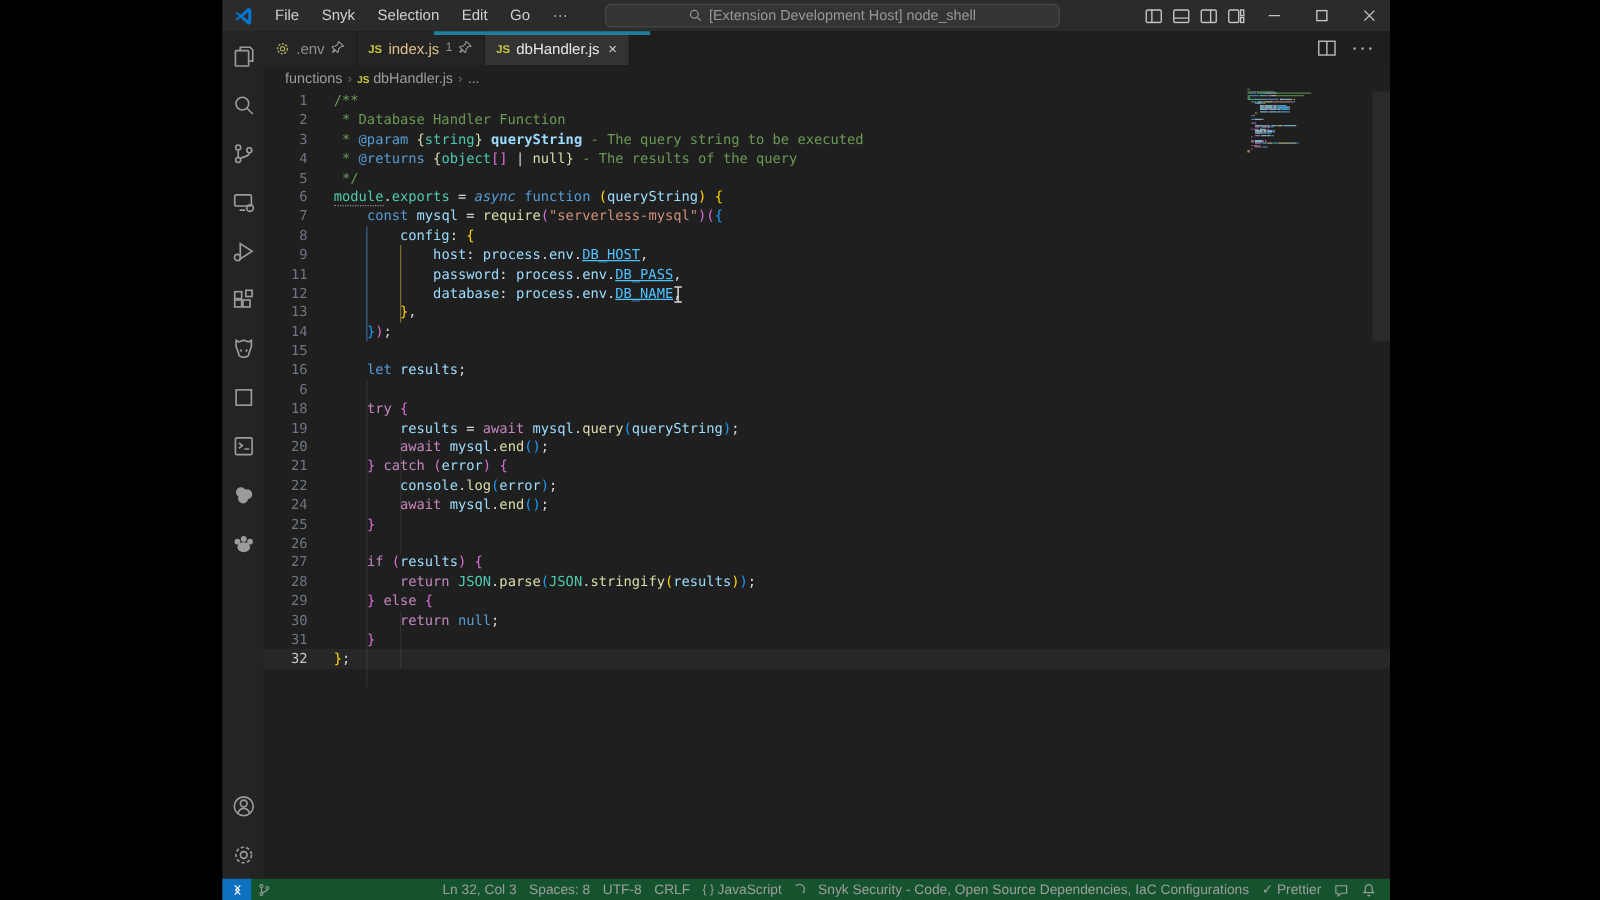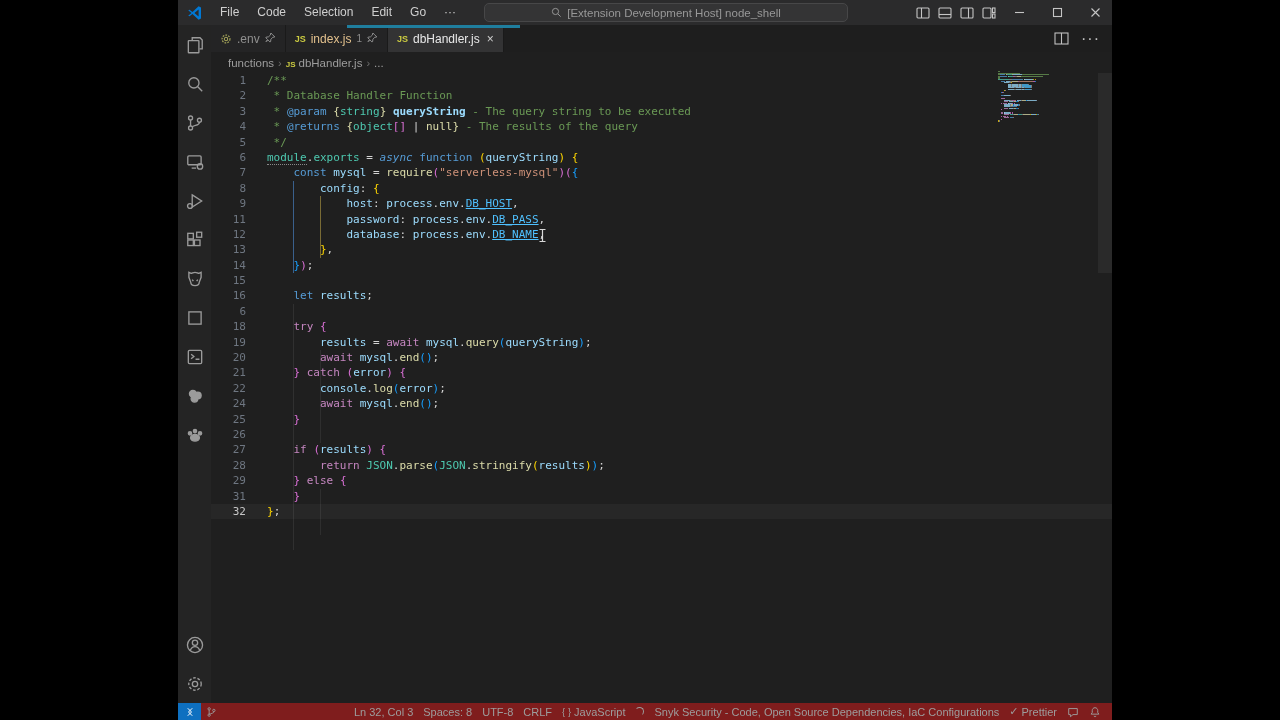--- a/index.html
+++ b/index.html
@@ -66,21 +66,21 @@
   .t-pun,.t-pl{color:#d4d4d4;} .t-b1{color:#ffd700;} .t-b2{color:#da70d6;} .t-b3{color:#179fff;}
   .guide { position:absolute; width:1px; }
   #minimap { position:absolute; left:820px; top:71px; width:78px; }
   .mm-line { height:1.6px; display:flex; }
   .mm-seg { height:1.2px; display:inline-block; opacity:.75; }
   #scrollbar { position:absolute; right:0; top:73px; width:14px; height:200px;
     background:rgba(121,121,121,0.12); }
   #mouse-ibeam { position:absolute; left:360px; top:228px; }
 
   
-  #statusbar { position:absolute; left:0; right:0; bottom:0; height:17px; background:#7f1d1d;
+  #statusbar { position:absolute; left:0; right:0; bottom:0; height:17px; background:#14532d;
     display:flex; align-items:center; font-size:11px; color:#9d9d9d; }
   #remote-indicator { width:23px; height:17px; background:#0e70c0; display:flex;
     align-items:center; justify-content:center; flex:none; }
   #remote-indicator svg { stroke:#fff; fill:none; stroke-width:1.3; }
   .sb-item { display:flex; align-items:center; gap:3px; padding:0 5px; white-space:nowrap; }
   #sb-right { margin-left:auto; display:flex; align-items:center; padding-right:6px; }
   .sb-item svg { stroke:#9d9d9d; fill:none; stroke-width:1.1; }
   .spin { width:9px; height:9px; border:1.5px solid transparent; border-top-color:#9d9d9d;
     border-right-color:#9d9d9d; border-radius:50%; }
 </style>
@@ -88,21 +88,21 @@
 <body>
 
 <div id="window">
 
   <div id="titlebar">
     <svg id="vscode-logo" viewBox="0 0 20 20">
       <path d="M14.5 1.5L6.8 8.6 3.2 5.8 1.5 6.7l4 3.3-4 3.3 1.7.9 3.6-2.8 7.7 7.1 3-1.5v-14l-3-1.5zM14.5 5.7v8.6L9.3 10l5.2-4.3z" fill="#0078d4"></path>
     </svg>
     <div id="menus" style="display: flex;">
         <span class="menu-item">File</span>
-        <span class="menu-item">Code</span>
+        <span class="menu-item">Snyk</span>
         <span class="menu-item">Selection</span>
         <span class="menu-item">Edit</span>
         <span class="menu-item">Go</span>
         <span class="menu-item">···</span>
       </div>
     <div id="nav-arrows">
       <span id="back-arrow">←</span>
       <span id="fwd-arrow">→</span>
     </div>
     <div id="command-center">
@@ -312,20 +312,21 @@
       <div class="cl"><span class="ln">19</span><span class="lt"><span class="t-pl">        </span><span class="t-var">results</span><span class="t-pun"> = </span><span class="t-ctl">await</span><span class="t-pl"> </span><span class="t-var">mysql</span><span class="t-pun">.</span><span class="t-fn">query</span><span class="t-b3">(</span><span class="t-var">queryString</span><span class="t-b3">)</span><span class="t-pun">;</span></span></div>
       <div class="cl"><span class="ln">20</span><span class="lt"><span class="t-pl">        </span><span class="t-ctl">await</span><span class="t-pl"> </span><span class="t-var">mysql</span><span class="t-pun">.</span><span class="t-fn">end</span><span class="t-b3">(</span><span class="t-b3">)</span><span class="t-pun">;</span></span></div>
       <div class="cl"><span class="ln">21</span><span class="lt"><span class="t-pl">    </span><span class="t-b2">}</span><span class="t-pl"> </span><span class="t-ctl">catch</span><span class="t-pl"> </span><span class="t-b2">(</span><span class="t-var">error</span><span class="t-b2">)</span><span class="t-pl"> </span><span class="t-b2">{</span></span></div>
       <div class="cl"><span class="ln">22</span><span class="lt"><span class="t-pl">        </span><span class="t-var">console</span><span class="t-pun">.</span><span class="t-fn">log</span><span class="t-b3">(</span><span class="t-var">error</span><span class="t-b3">)</span><span class="t-pun">;</span></span></div>
       <div class="cl"><span class="ln">24</span><span class="lt"><span class="t-pl">        </span><span class="t-ctl">await</span><span class="t-pl"> </span><span class="t-var">mysql</span><span class="t-pun">.</span><span class="t-fn">end</span><span class="t-b3">(</span><span class="t-b3">)</span><span class="t-pun">;</span></span></div>
       <div class="cl"><span class="ln">25</span><span class="lt"><span class="t-pl">    </span><span class="t-b2">}</span></span></div>
       <div class="cl"><span class="ln">26</span><span class="lt"></span></div>
       <div class="cl"><span class="ln">27</span><span class="lt"><span class="t-pl">    </span><span class="t-ctl">if</span><span class="t-pl"> </span><span class="t-b2">(</span><span class="t-var">results</span><span class="t-b2">)</span><span class="t-pl"> </span><span class="t-b2">{</span></span></div>
       <div class="cl"><span class="ln">28</span><span class="lt"><span class="t-pl">        </span><span class="t-ctl">return</span><span class="t-pl"> </span><span class="t-cls">JSON</span><span class="t-pun">.</span><span class="t-fn">parse</span><span class="t-b3">(</span><span class="t-cls">JSON</span><span class="t-pun">.</span><span class="t-fn">stringify</span><span class="t-b1">(</span><span class="t-var">results</span><span class="t-b1">)</span><span class="t-b3">)</span><span class="t-pun">;</span></span></div>
       <div class="cl"><span class="ln">29</span><span class="lt"><span class="t-pl">    </span><span class="t-b2">}</span><span class="t-pl"> </span><span class="t-ctl">else</span><span class="t-pl"> </span><span class="t-b2">{</span></span></div>
+      <div class="cl"><span class="ln">30</span><span class="lt"><span class="t-pl">        </span><span class="t-ctl">return</span><span class="t-pl"> </span><span class="t-kw">null</span><span class="t-pun">;</span></span></div>
       <div class="cl"><span class="ln">31</span><span class="lt"><span class="t-pl">    </span><span class="t-b2">}</span></span></div>
       <div class="cl cur"><span class="ln">32</span><span class="lt"><span class="t-b1">}</span><span class="t-pun">;</span></span></div>
     </div>
   <div id="guides-host"></div>
   <div id="minimap">
       <div class="mm-line">
         <span class="mm-seg" style="width: 2.4px; background: rgb(106, 153, 85);"></span>
       </div>
       <div class="mm-line">
         <span class="mm-seg" style="width: 22.4px; background: rgb(106, 153, 85);"></span>

